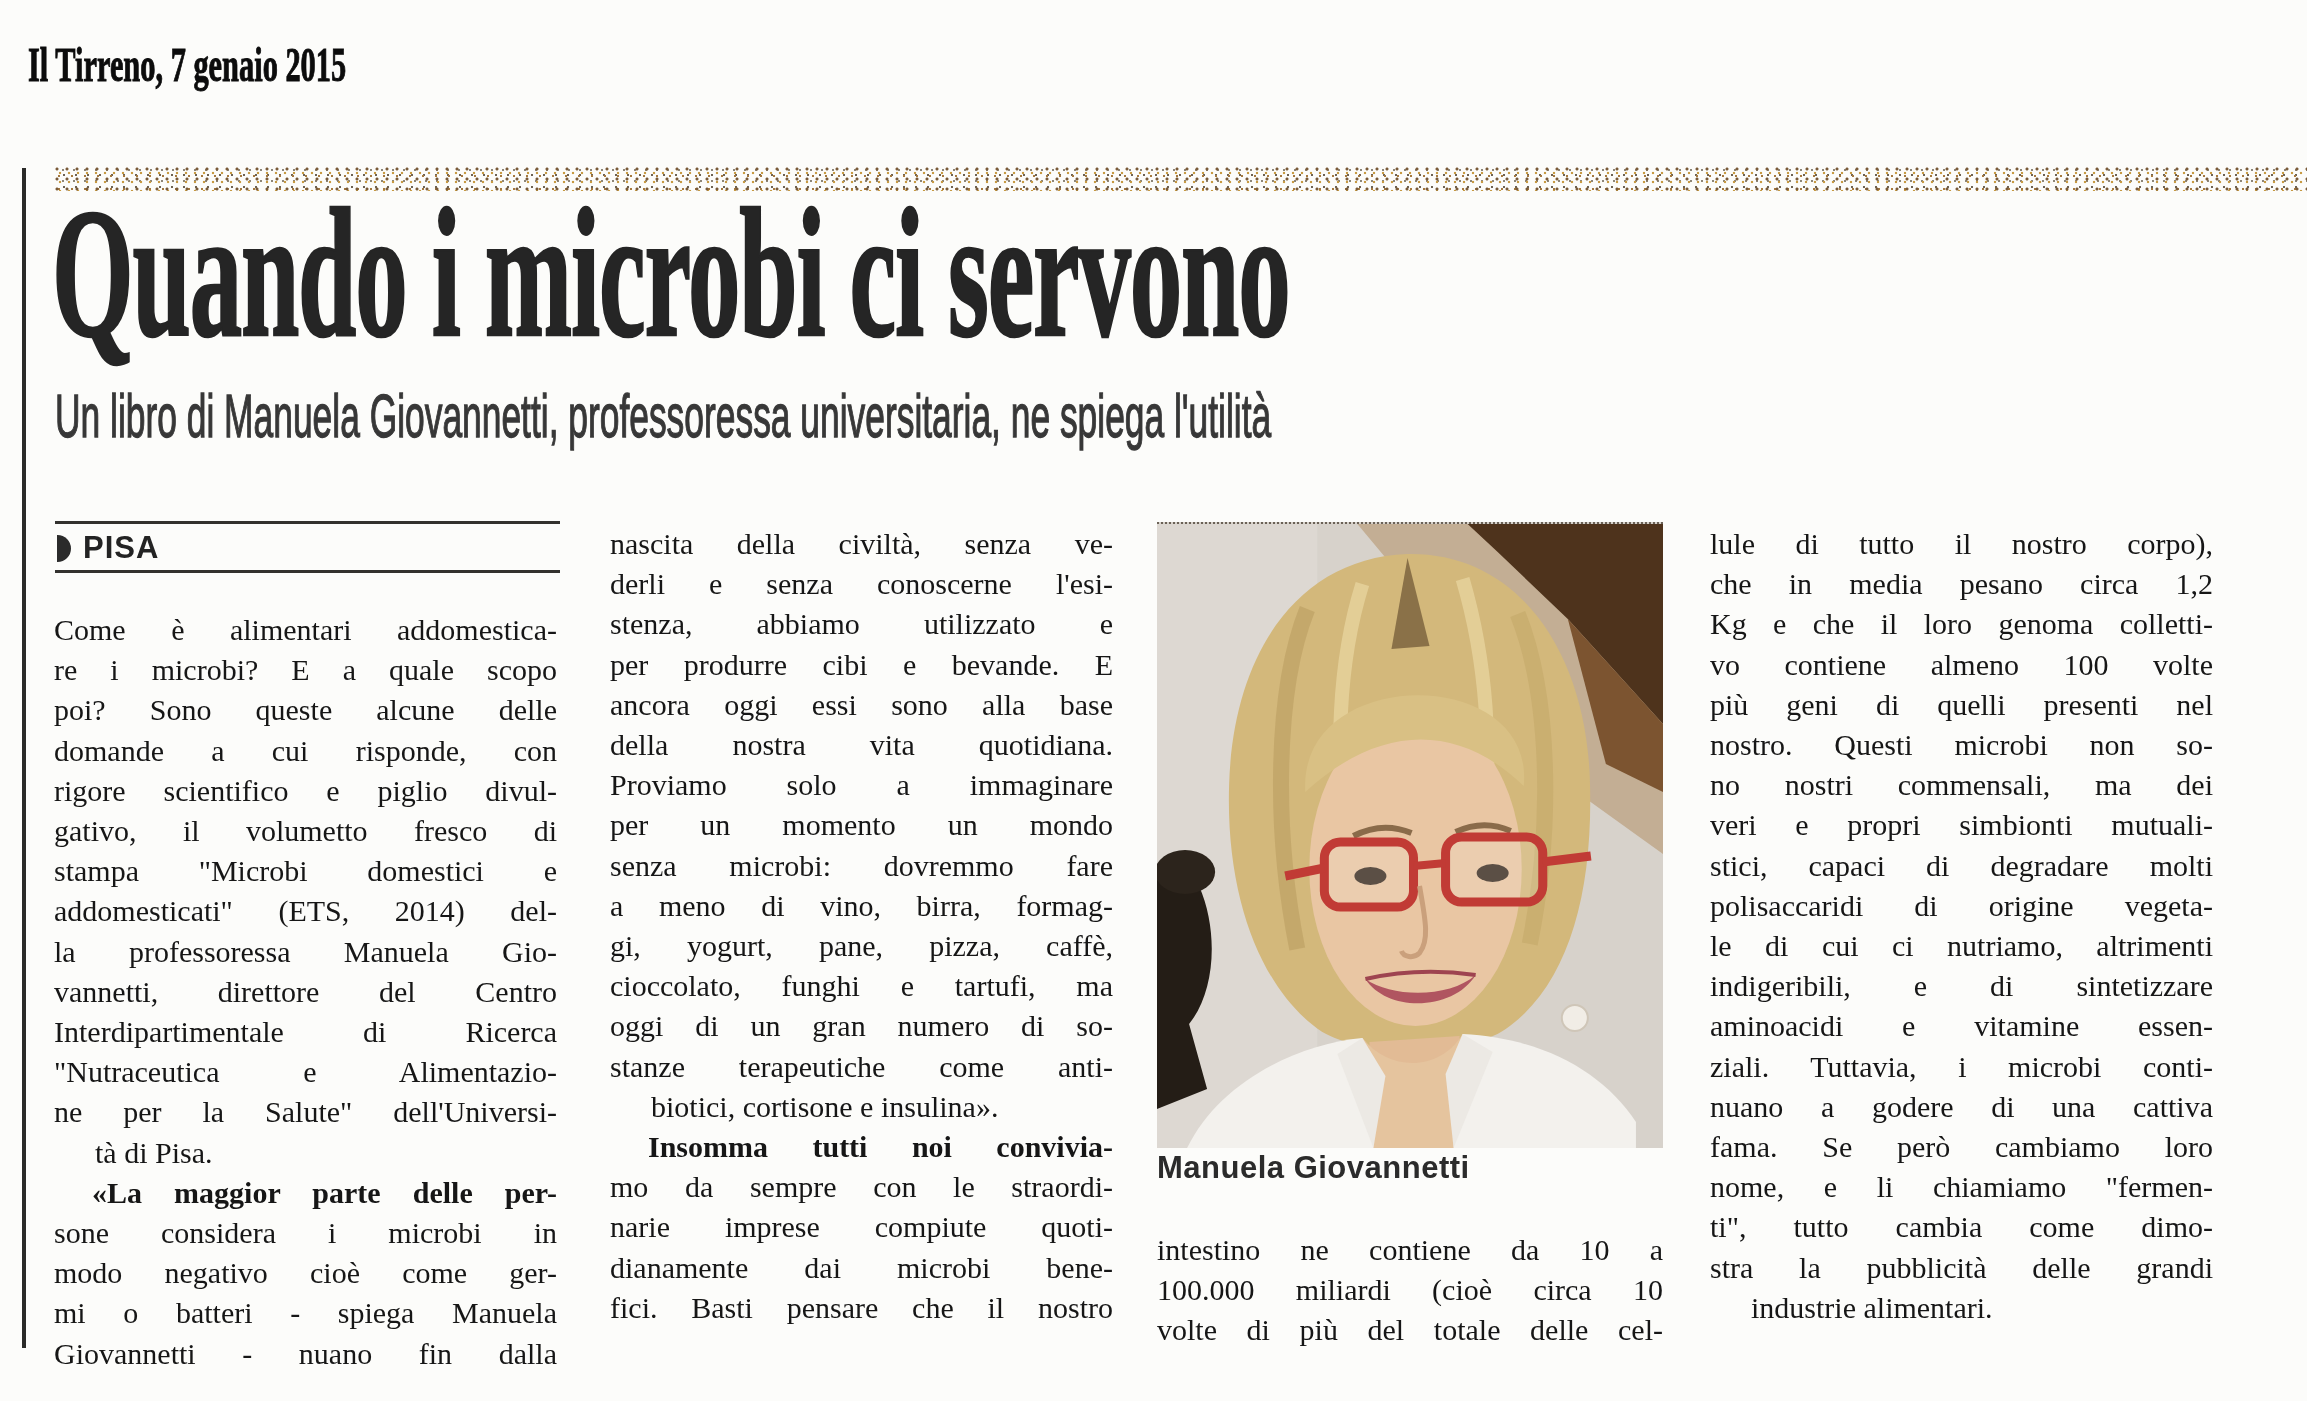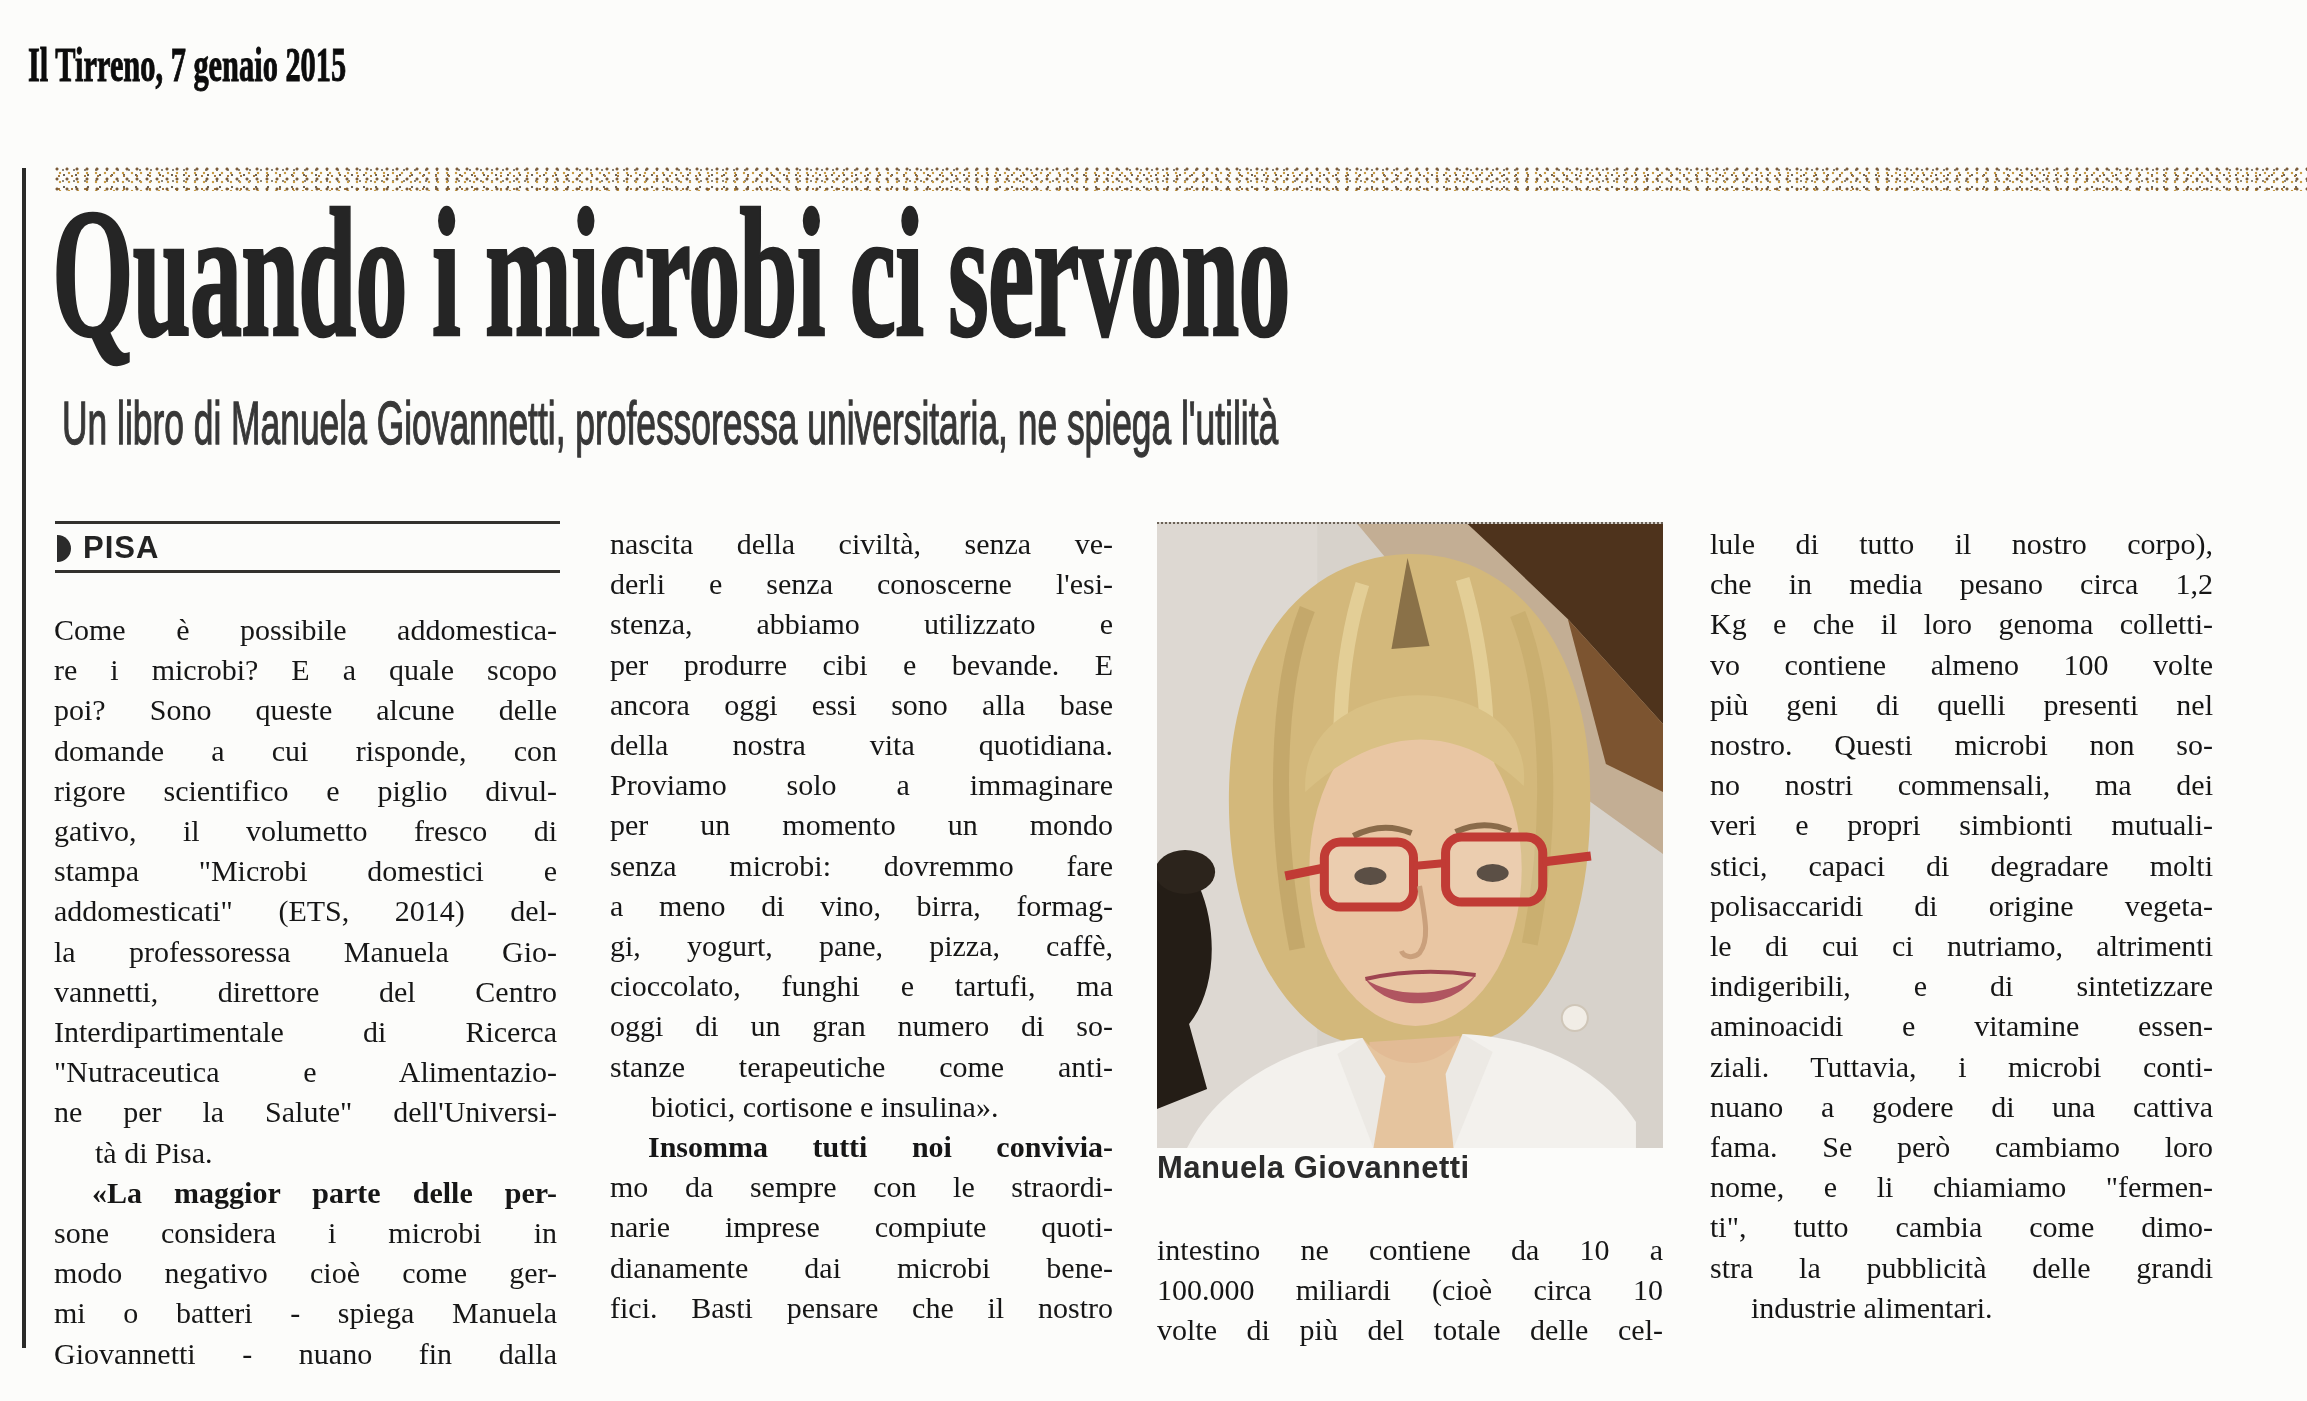--- a/index.html
+++ b/index.html
@@ -92,31 +92,31 @@
 <body>
 
 <div class="abs dateline"><span class="squeeze">Il Tirreno, 7 genaio 2015</span></div>
 
 <div class="abs band"></div>
 
 <div class="abs vrule"></div>
 
 <h1 class="abs headline" style="margin:0;"><span class="squeeze">Quando i microbi ci servono</span></h1>
 
-<h2 class="abs subhead" style="margin:7px;"><span class="squeeze">Un libro di Manuela Giovannetti, professoressa universitaria, ne spiega l'utilità</span></h2>
+<h2 class="abs subhead" style="margin:0;"><span class="squeeze">Un libro di Manuela Giovannetti, professoressa universitaria, ne spiega l'utilità</span></h2>
 
 <div class="abs krule" style="top:521px;"></div>
 <div class="abs kicker">
   <span class="kmark"></span>
   <span class="klabel">PISA</span>
 </div>
 <div class="abs krule" style="top:570px;"></div>
 
 <div class="abs col" style="left:54px;top:610px;">
-    <div class="bline">Come è possibile addomestica-</div>
+    <div class="bline">Come è alimentari addomestica-</div>
     <div class="bline">re i microbi? E a quale scopo</div>
     <div class="bline">poi? Sono queste alcune delle</div>
     <div class="bline">domande a cui risponde, con</div>
     <div class="bline">rigore scientifico e piglio divul-</div>
     <div class="bline">gativo, il volumetto fresco di</div>
     <div class="bline">stampa "Microbi domestici e</div>
     <div class="bline">addomesticati" (ETS, 2014) del-</div>
     <div class="bline">la professoressa Manuela Gio-</div>
     <div class="bline">vannetti, direttore del Centro</div>
     <div class="bline">Interdipartimentale di Ricerca</div>

